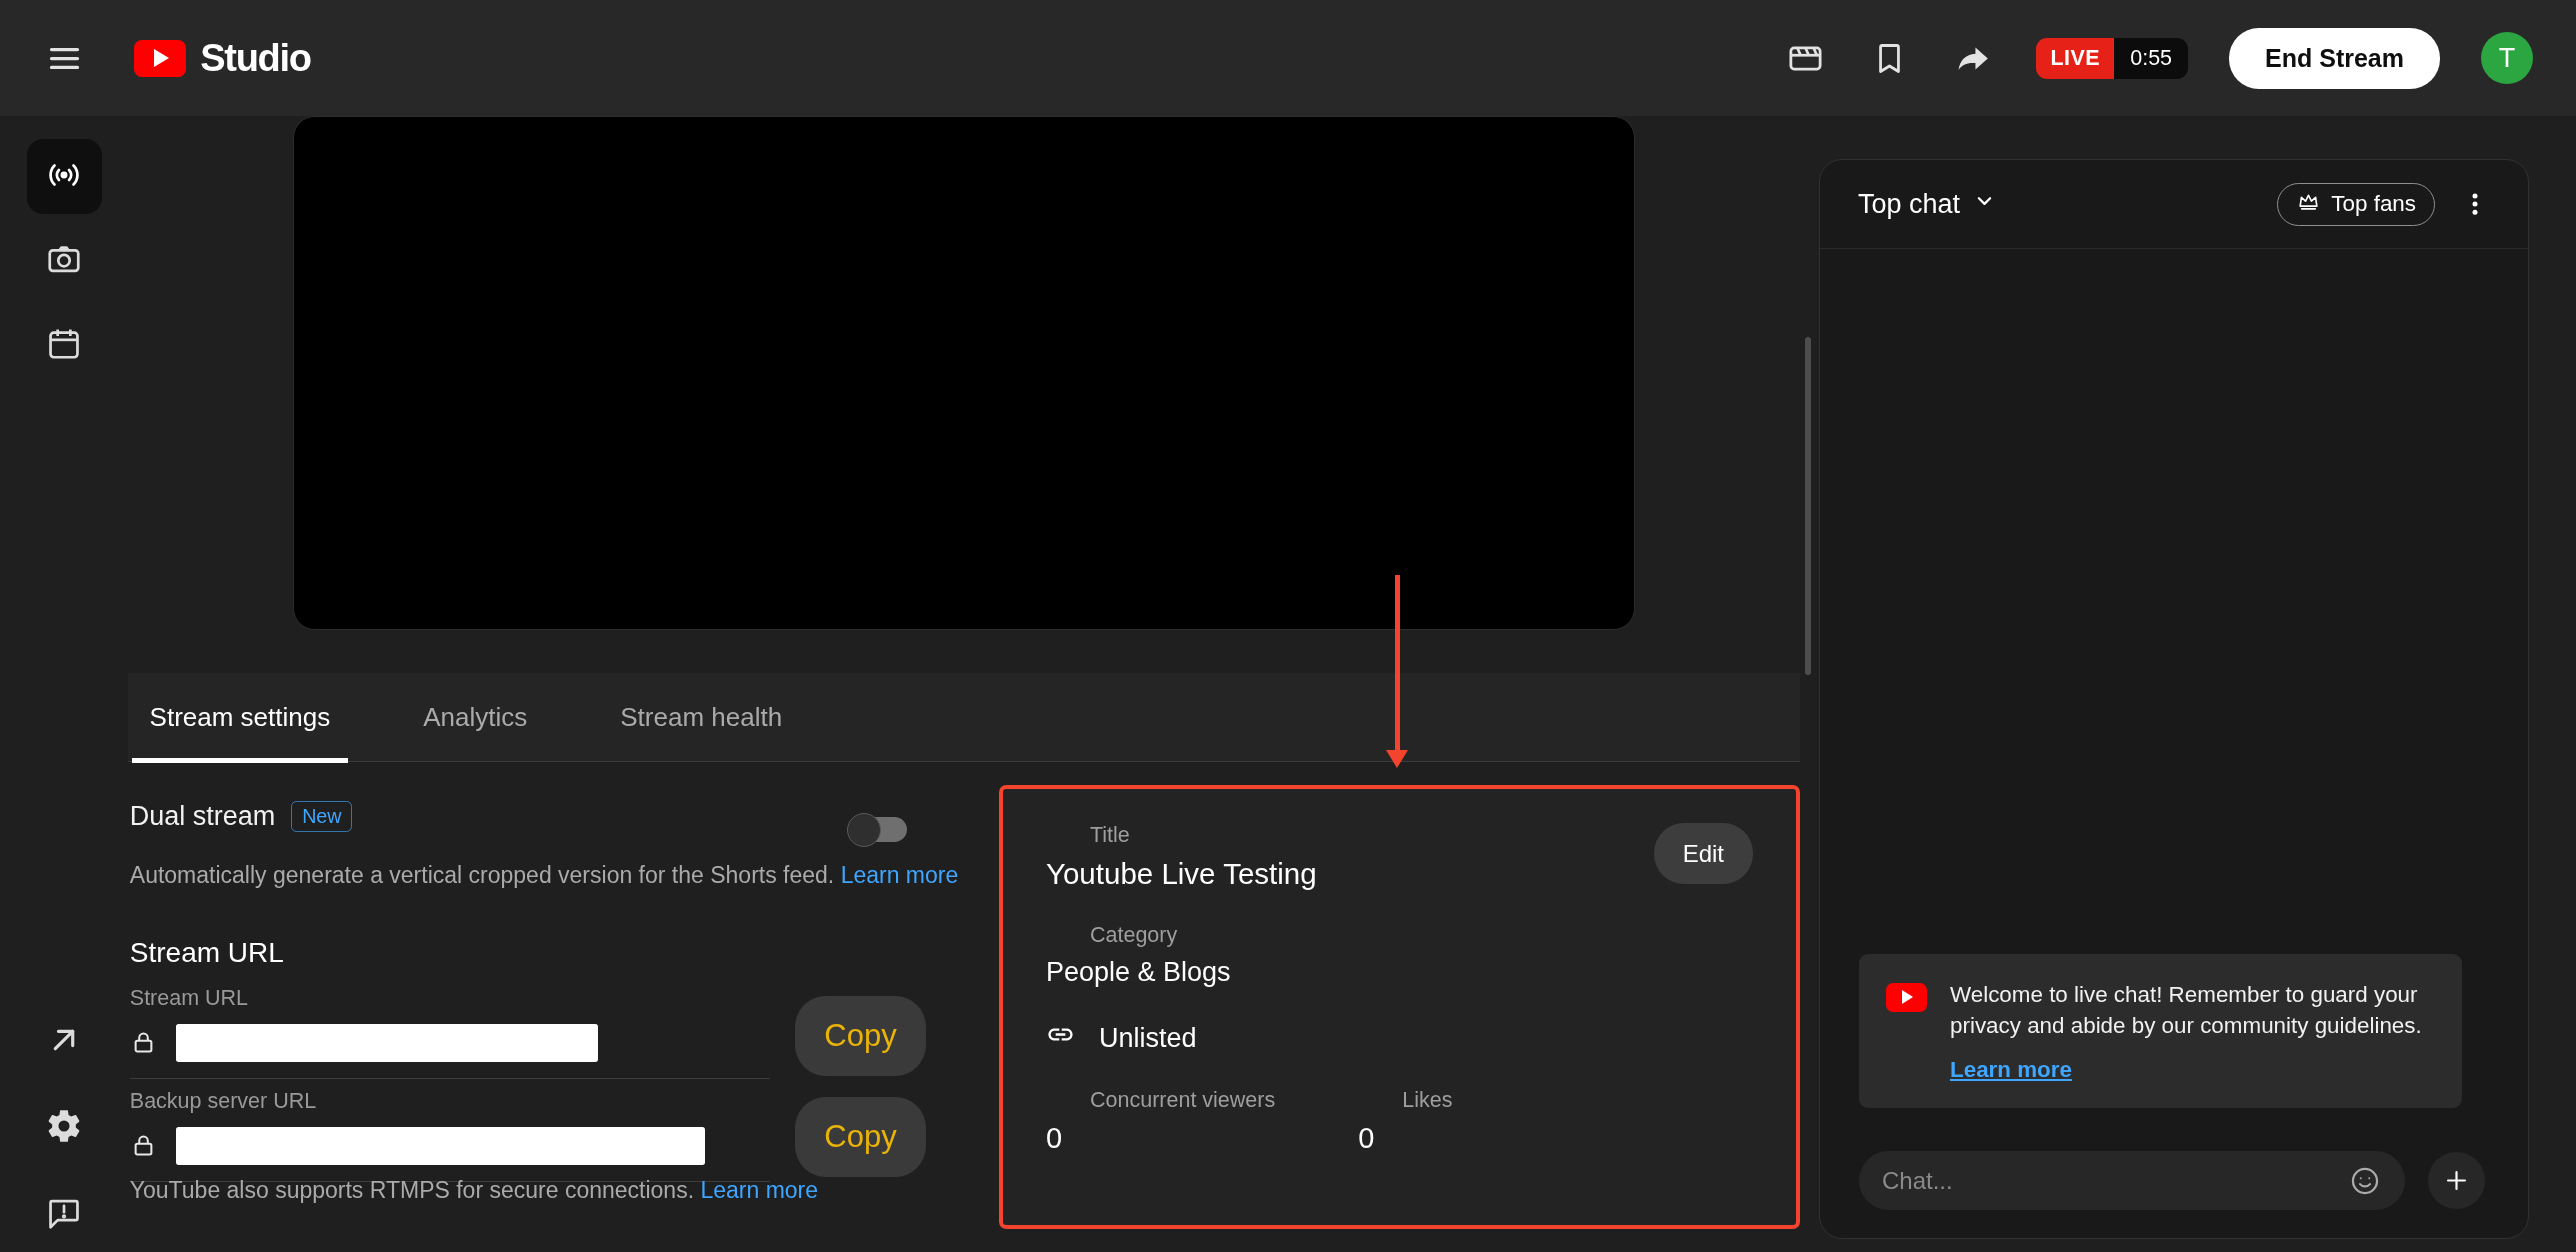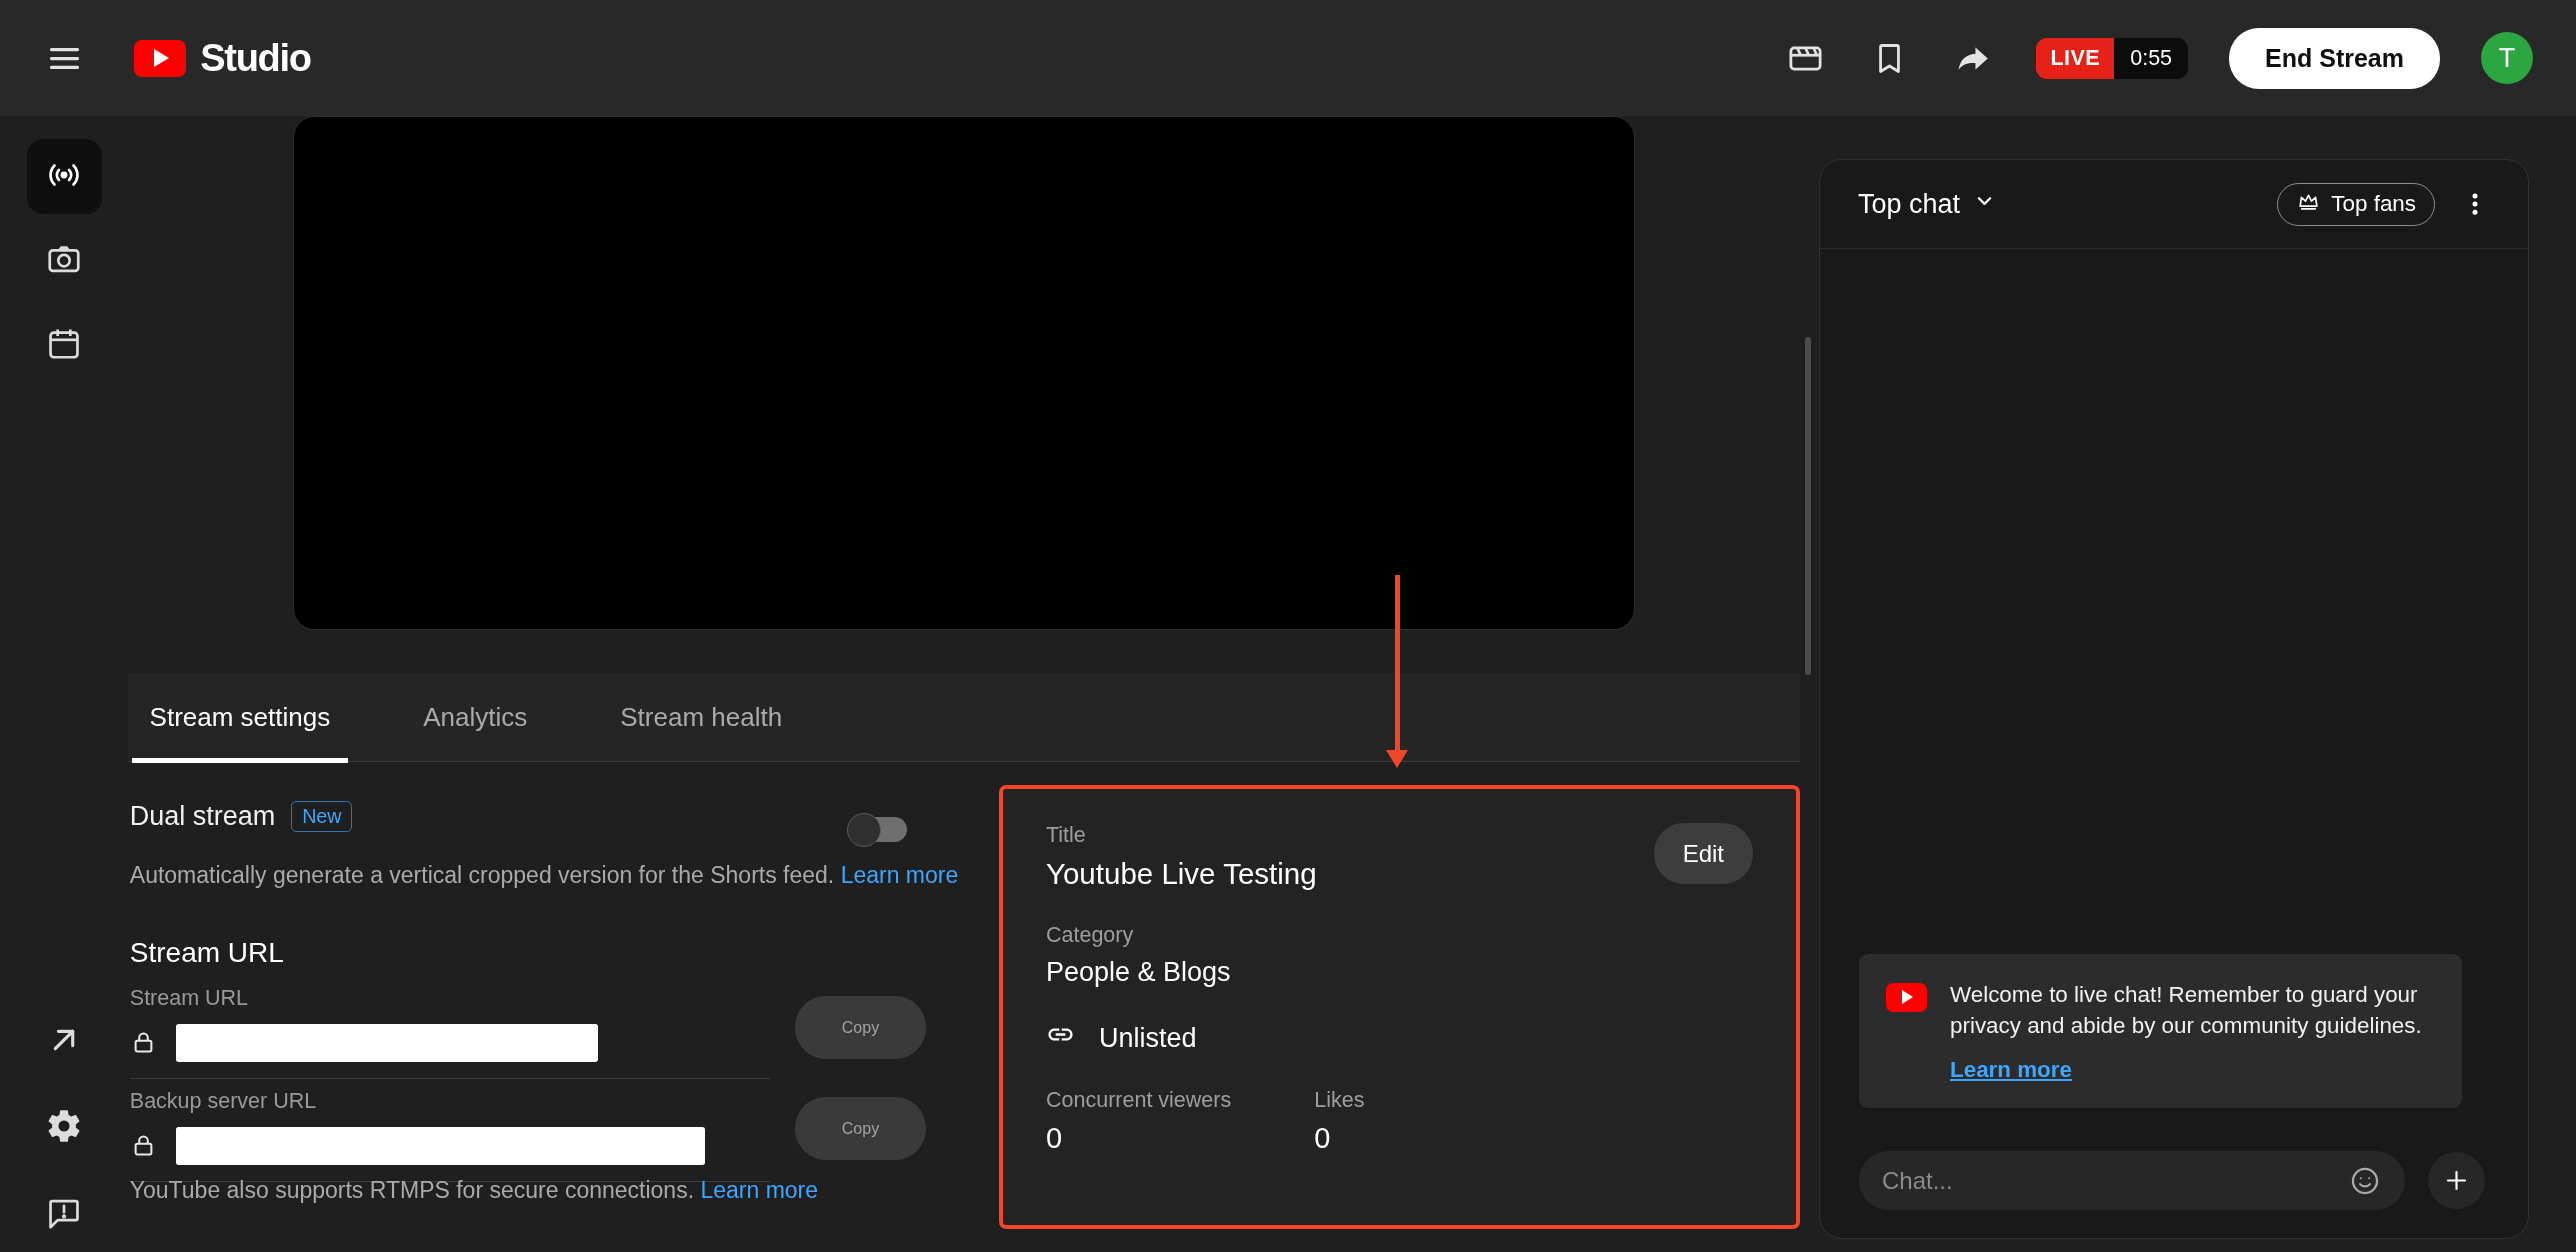--- a/index.html
+++ b/index.html
@@ -68,32 +68,32 @@
   .field { position:absolute; left:1.8px; width:640px; border-bottom:1.8px solid #3d3d3d; }
   .field.f1 { top:224px; }
   .field.f2 { top:327px; }
   .flabel { font-size:21.5px; color:#999; margin-bottom:12.5px; }
   .frow { display:flex; align-items:center; gap:19.7px; padding-bottom:16px; }
   .lock-wrap { color:#e8e8e8; display:flex; }
   .lock-wrap svg { width:27px; height:27px; }
   .redacted { height:38px; background:#fff; border-radius:2.7px; }
   .r1 { width:422px; } .r2 { width:529px; }
 
-  .copy { position:absolute; left:667px; width:131px; height:63px; border-radius:31px;
-          background:rgba(255,255,255,.12); color:#a3a3a3; font-size:16px; font-weight:500; border:none;
+  .copy { position:absolute; left:667px; width:131px; height:80px; border-radius:31px;
+          background:rgba(255,255,255,.12); color:#eab308; font-size:31px; font-weight:500; border:none;
           cursor:pointer; font-family:inherit; }
   .c1 { top:234px; } .c2 { top:335px; }
 
   .footnote { position:absolute; left:1.8px; top:415px; font-size:23px; color:#aaa; }
 
   
   .info-card { position:absolute; left:871px; top:23px; width:801px; height:444px; background:#232323;
                border:4.5px solid #f4442e; border-radius:7.2px; padding:34px 43px; display:flex; flex-direction:column; }
   .card-row1 { display:flex; justify-content:space-between; align-items:flex-start; }
-  .clabel { font-size:21.5px; color:#9e9e9e; }
+  .clabel { font-size:21.5px; color:#9e9e9e;margin-left:44px; }
   .ctitle { font-size:29.5px; color:#fff; margin-top:9px; }
   .edit-btn { height:61px; padding:0 29px; border-radius:30px; background:#3d3d3d; color:#fff;
               font-size:24px; font-weight:500; border:none; cursor:pointer; font-family:inherit; }
   .csection { margin-top:32px; }
   .cvalue { font-size:27px; color:#fff; margin-top:9px; }
   .privacy-value { display:flex; align-items:center; gap:24px; margin-top:0; font-size:27px; color:#fff; }
   .link-icon svg { width:29px; height:29px; fill:#fff; }
   .counts { display:flex; gap:83px; margin-top:32px; }
   .count-value { font-size:29px; color:#fff; margin-top:9px; }
 

